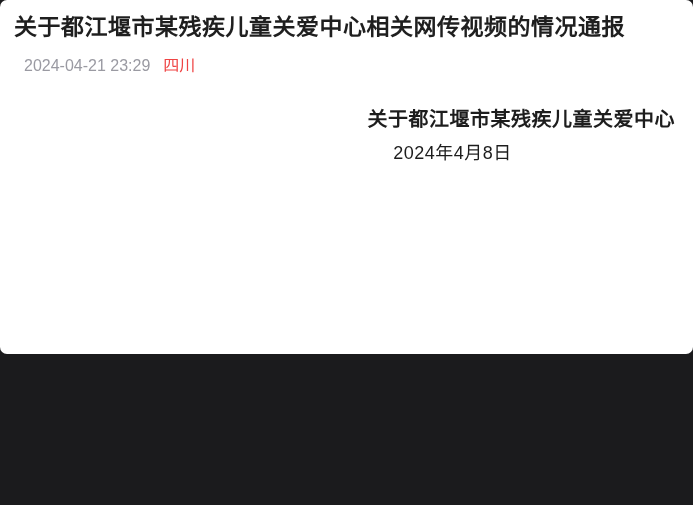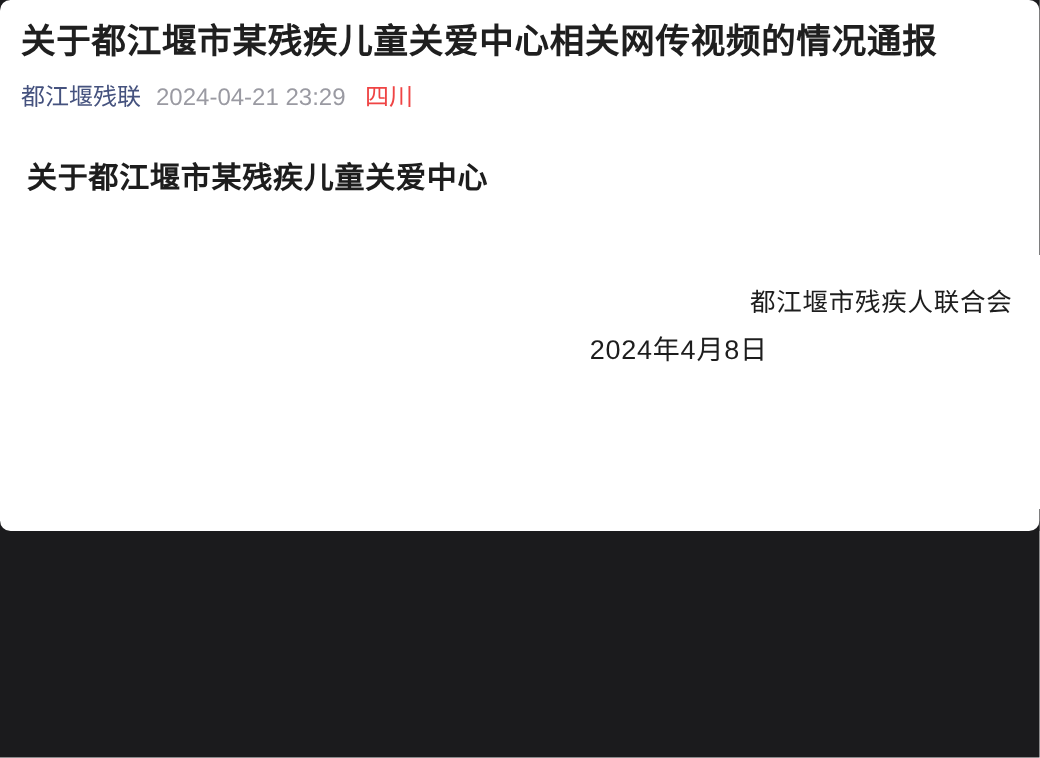--- a/index.html
+++ b/index.html
@@ -50,21 +50,21 @@
     color: #ef4444;
     margin-left: 13px;
   }
   
   .article {
     padding: 0 18px;
     color: #1d1d1d;
   }
   .doc-title {
     margin-top: 27px;
-    text-align: left;
+    text-align: right;
     font-size: 20px;
     font-weight: 700;
     line-height: 31px;
     color: #1d1d1d;
     letter-spacing: 0.5px;
   }
   .doc-paragraph {
     margin-top: 21px;
     font-size: 17px;
     line-height: 27px;
@@ -92,30 +92,28 @@
   }
 </style>
 </head>
 <body>
 
 <div class="page">
 
   <div class="post-header">
     <h1 class="post-title">关于都江堰市某残疾儿童关爱中心相关网传视频的情况通报</h1>
     <div class="post-meta">
-      <a class="author-link">都江堰残联</a>
       <span class="meta-time">2024-04-21 23:29</span>
       <span class="meta-region">四川</span>
     </div>
   </div>
 
   <div class="article">
     <div class="doc-title">
       <div>关于都江堰市某残疾儿童关爱中心</div>
     </div>
 
 
-    <div class="doc-signature">都江堰市残疾人联合会</div>
 
     <div class="doc-date">2024年4月8日</div>
   </div>
 
 </div>
 
 </body></html>

